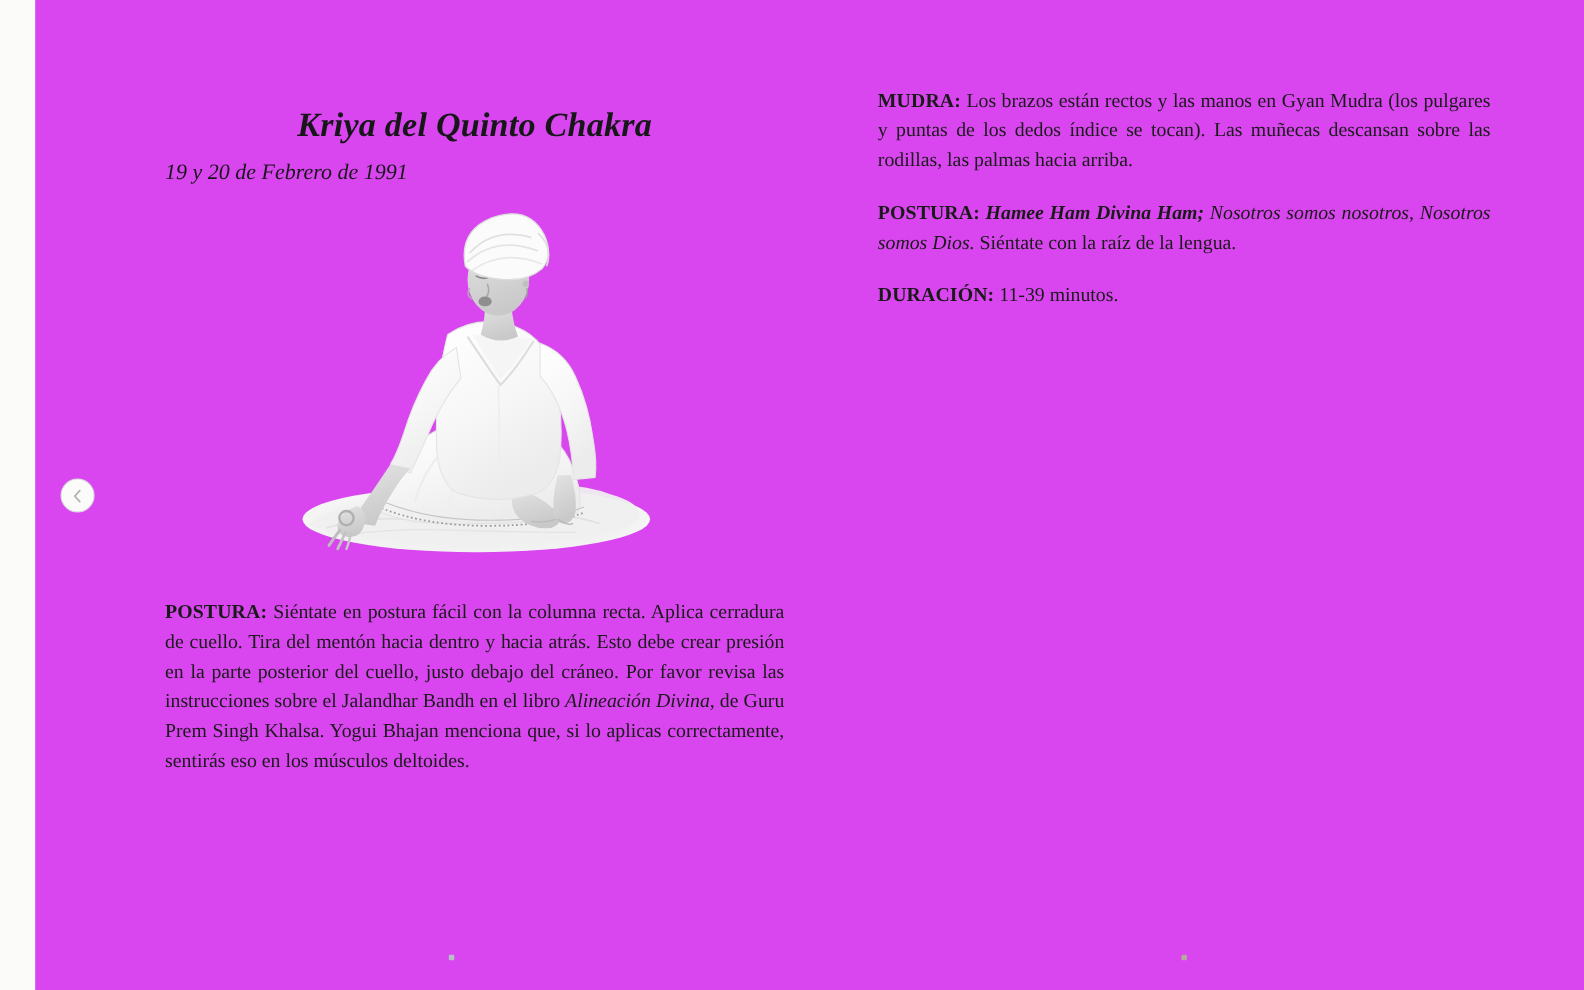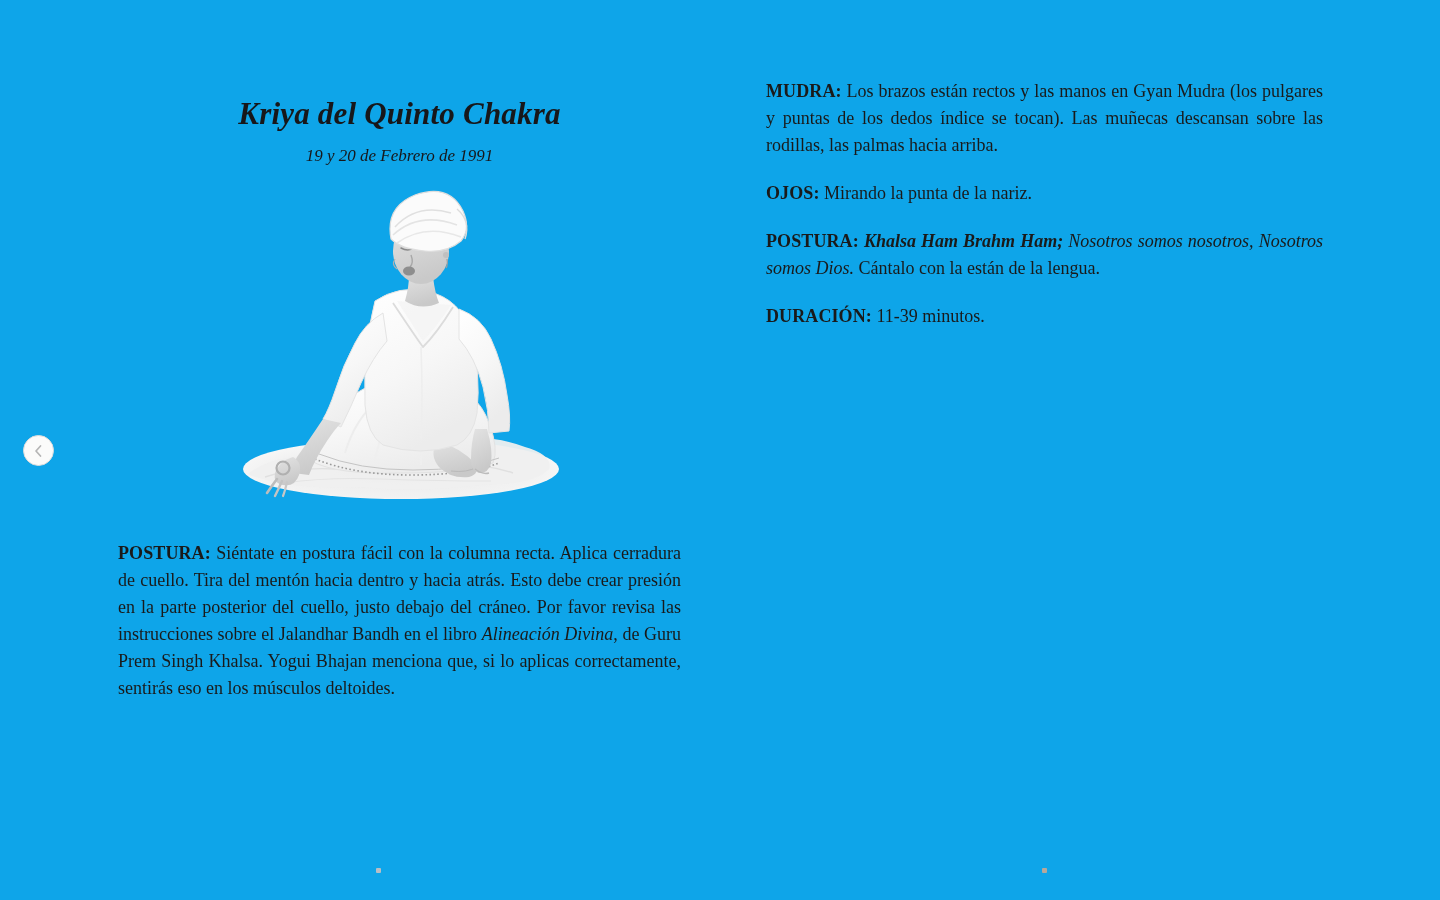--- a/index.html
+++ b/index.html
@@ -14,21 +14,22 @@
   body {
     font-family: "Liberation Serif", "DejaVu Serif", serif;
     color: #1a1a1a;
     position: relative;
   }
 
   
   .page {
     position: absolute;
     inset: 0;
-    background: #0ea5e9;
+    background: #d946ef;
+    margin-left: 32px;
   }
 
   
   .nav-prev {
     position: absolute;
     left: 23px;
     top: 435px;
     width: 31px;
     height: 31px;
     border-radius: 50%;
@@ -60,23 +61,22 @@
     font-size: 31px;
     font-weight: bold;
     font-style: italic;
     text-align: center;
     line-height: 1.15;
     letter-spacing: 0.2px;
     margin: 0;
     color: #17171a;
   }
   .doc-subtitle {
-    font-size: 17px;
+    font-size: 20px;
     font-style: italic;
-    text-align: center;
     margin: 14px 0 0 0;
     color: #17171a;
   }
 
   
   .figure-wrap {
     margin-top: 18px;
     height: 330px;
     display: flex;
     align-items: flex-end;
@@ -223,26 +223,23 @@
       </p>
     </div>
   </div>
 
   <div class="col-right">
 
     <p class="para">
       <span class="lbl">MUDRA:</span><span> Los brazos están rectos y las manos en Gyan Mudra (los pulgares y puntas de los dedos índice se tocan). Las muñecas descansan sobre las rodillas, las palmas hacia arriba.</span>
     </p>
 
+
     <p class="para">
-      <span class="lbl">OJOS:</span><span> Mirando la punta de la nariz.</span>
-    </p>
-
-    <p class="para">
-      <span class="lbl">POSTURA:</span><span class="bit"> Khalsa Ham Brahm Ham;</span><span class="it"> Nosotros somos nosotros, Nosotros somos Dios.</span><span> Cántalo con la están de la lengua.</span>
+      <span class="lbl">POSTURA:</span><span class="bit"> Hamee Ham Divina Ham;</span><span class="it"> Nosotros somos nosotros, Nosotros somos Dios.</span><span> Siéntate con la raíz de la lengua.</span>
     </p>
 
     <p class="para">
       <span class="lbl">DURACIÓN:</span><span> 11-39 minutos.</span>
     </p>
 
   </div>
 
   <div class="footer-dot left"></div>
   <div class="footer-dot right"></div>

